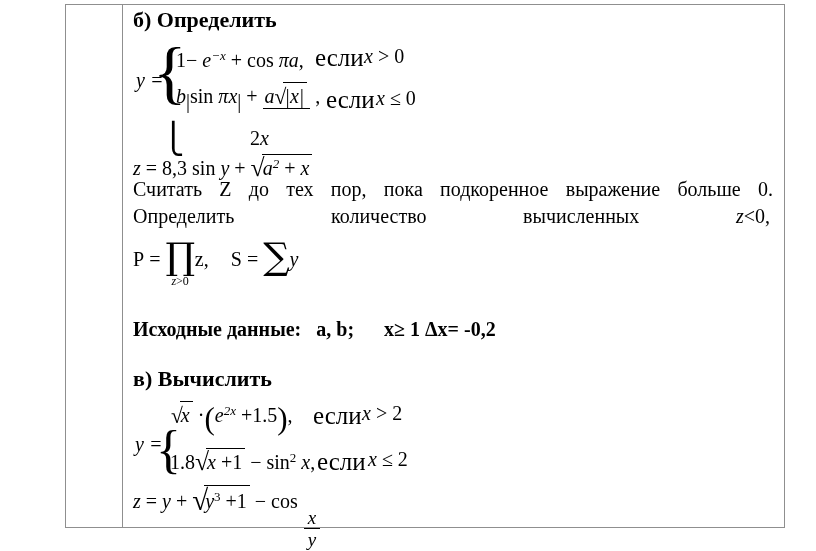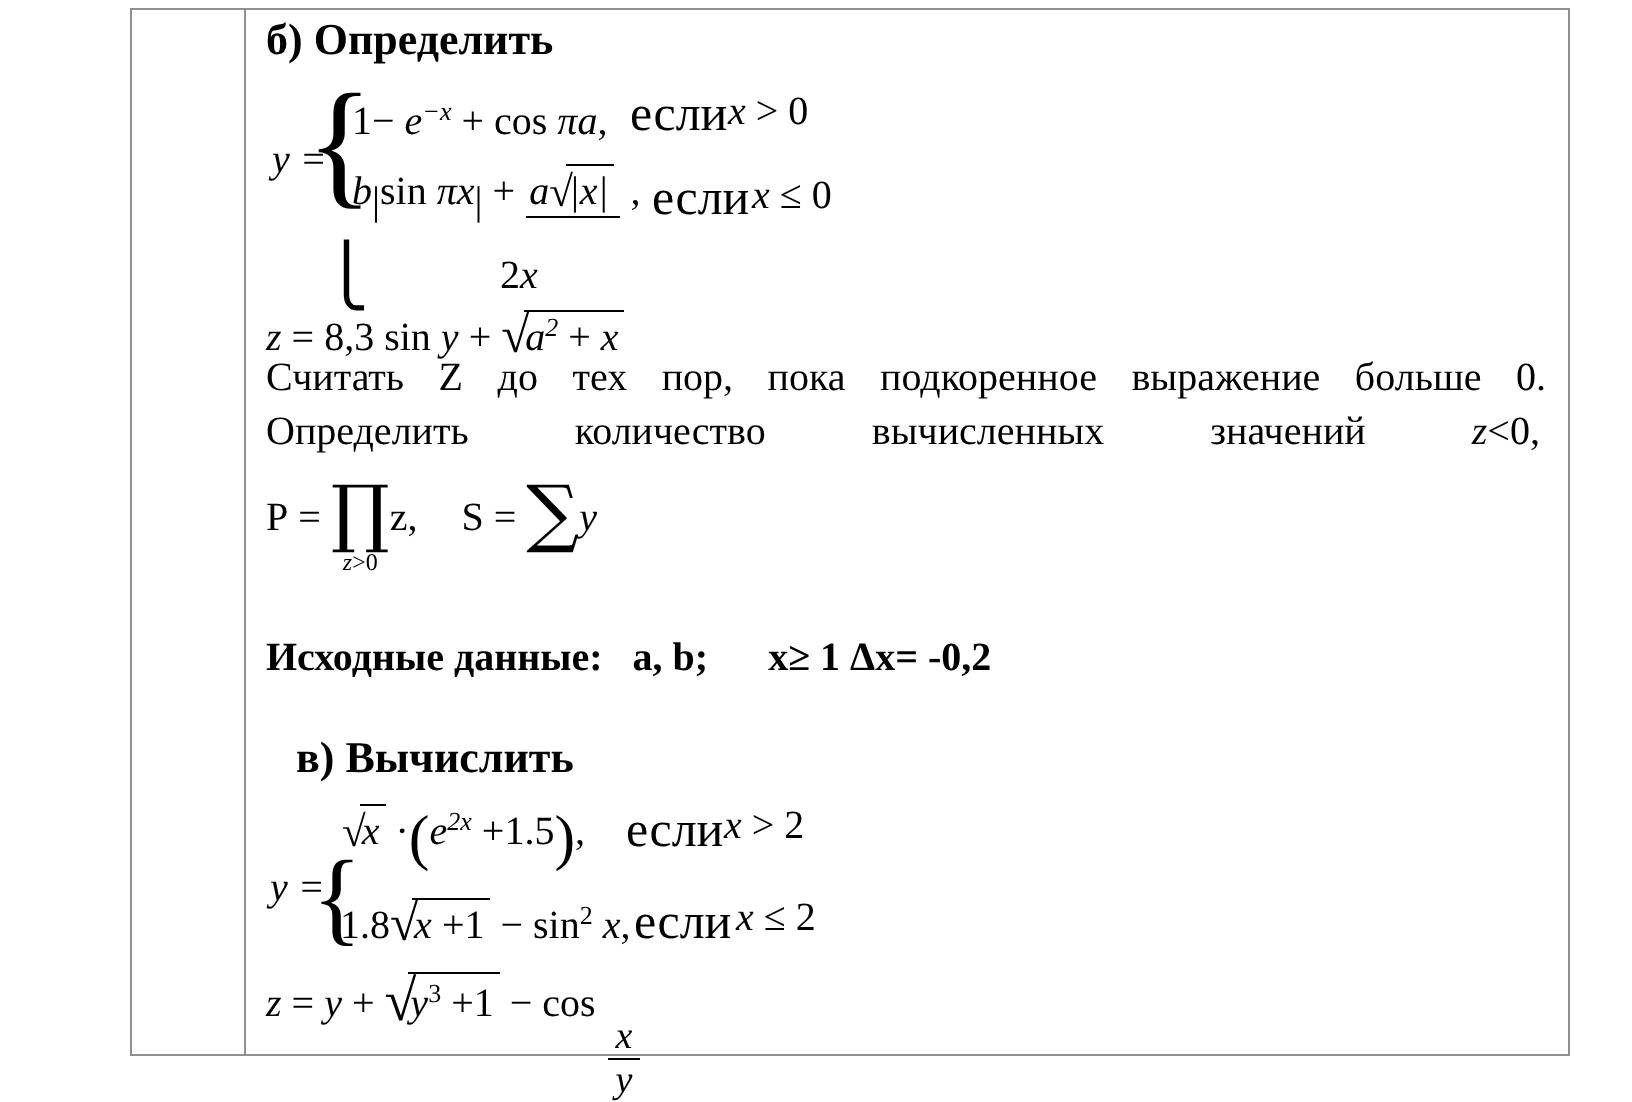--- a/index.html
+++ b/index.html
@@ -61,41 +61,40 @@
 <div class="abs hook" style="left:162px;top:121px">⎩</div>
 <div class="abs math" style="left:250px;top:126px"><span>2</span><span class="it">x</span></div>
 
 <div class="abs math" style="left:133px;top:150px;line-height:28px"><span class="it">z</span><span> = 8,3 sin </span><span class="it">y</span><span> + </span><span class="sqrt">√</span><span class="rad"><span class="it">a</span><span class="sup">2</span><span> + </span><span class="it">x</span></span></div>
 
 <div class="abs para" style="left:133px;top:177px;width:640px">Считать Z до тех пор, пока подкоренное выражение больше 0.</div>
 <div class="abs para-flex" style="left:133px;top:204px;width:637px">
     <span>Определить</span>
     <span>количество</span>
     <span>вычисленных</span>
-    <span>значений</span>
     <span><span class="it">z</span><span>&lt;0,</span></span>
   </div>
 
 <div class="abs ps" style="left:133px;top:236px">
   <span class="t">P</span>
   <span class="t"> = </span>
   <span class="opstack">
       <span class="op">∏</span>
       <span class="opsub"><span class="it">z</span><span>&gt;0</span></span>
     </span>
   <span class="t">z,</span>
   <span class="t" style="margin-left:22px">S</span>
   <span class="t"> = </span>
   <span class="op">∑</span>
   <span class="t it">y</span>
 </div>
 
 <div class="abs preline" style="left:133px;top:317px">Исходные данные:   a, b;      x≥ 1 Δx= -0,2</div>
 
-<div class="abs hdr" style="left:148px;top:366px">в) Вычислить</div>
+<div class="abs hdr" style="left:133px;top:366px">в) Вычислить</div>
 
 <div class="abs math" style="left:171px;top:394px;line-height:34px"><span class="sqrt-sm">√</span><span class="rad it">x</span><span> ·</span><span class="bigp">(</span><span class="it">e</span><span class="sup">2x</span><span> +1.5</span><span class="bigp">)</span><span>,</span></div>
 <div class="abs cond" style="left:313px;top:404px">если</div>
 <div class="abs math" style="left:362px;top:401px"><span class="it">x</span><span> &gt; 2</span></div>
 
 <div class="abs math it" style="left:135px;top:432px">y =</div>
 <div class="abs brace-sm" style="left:156px;top:424px">{</div>
 
 <div class="abs math" style="left:170px;top:444px;line-height:28px"><span>1.8</span><span class="sqrt">√</span><span class="rad"><span class="it">x</span><span> +1</span></span><span> − sin</span><span class="sup" style="font-style:normal">2</span><span class="it"> x</span><span>,</span></div>
 <div class="abs cond" style="left:317px;top:450px">если</div>

